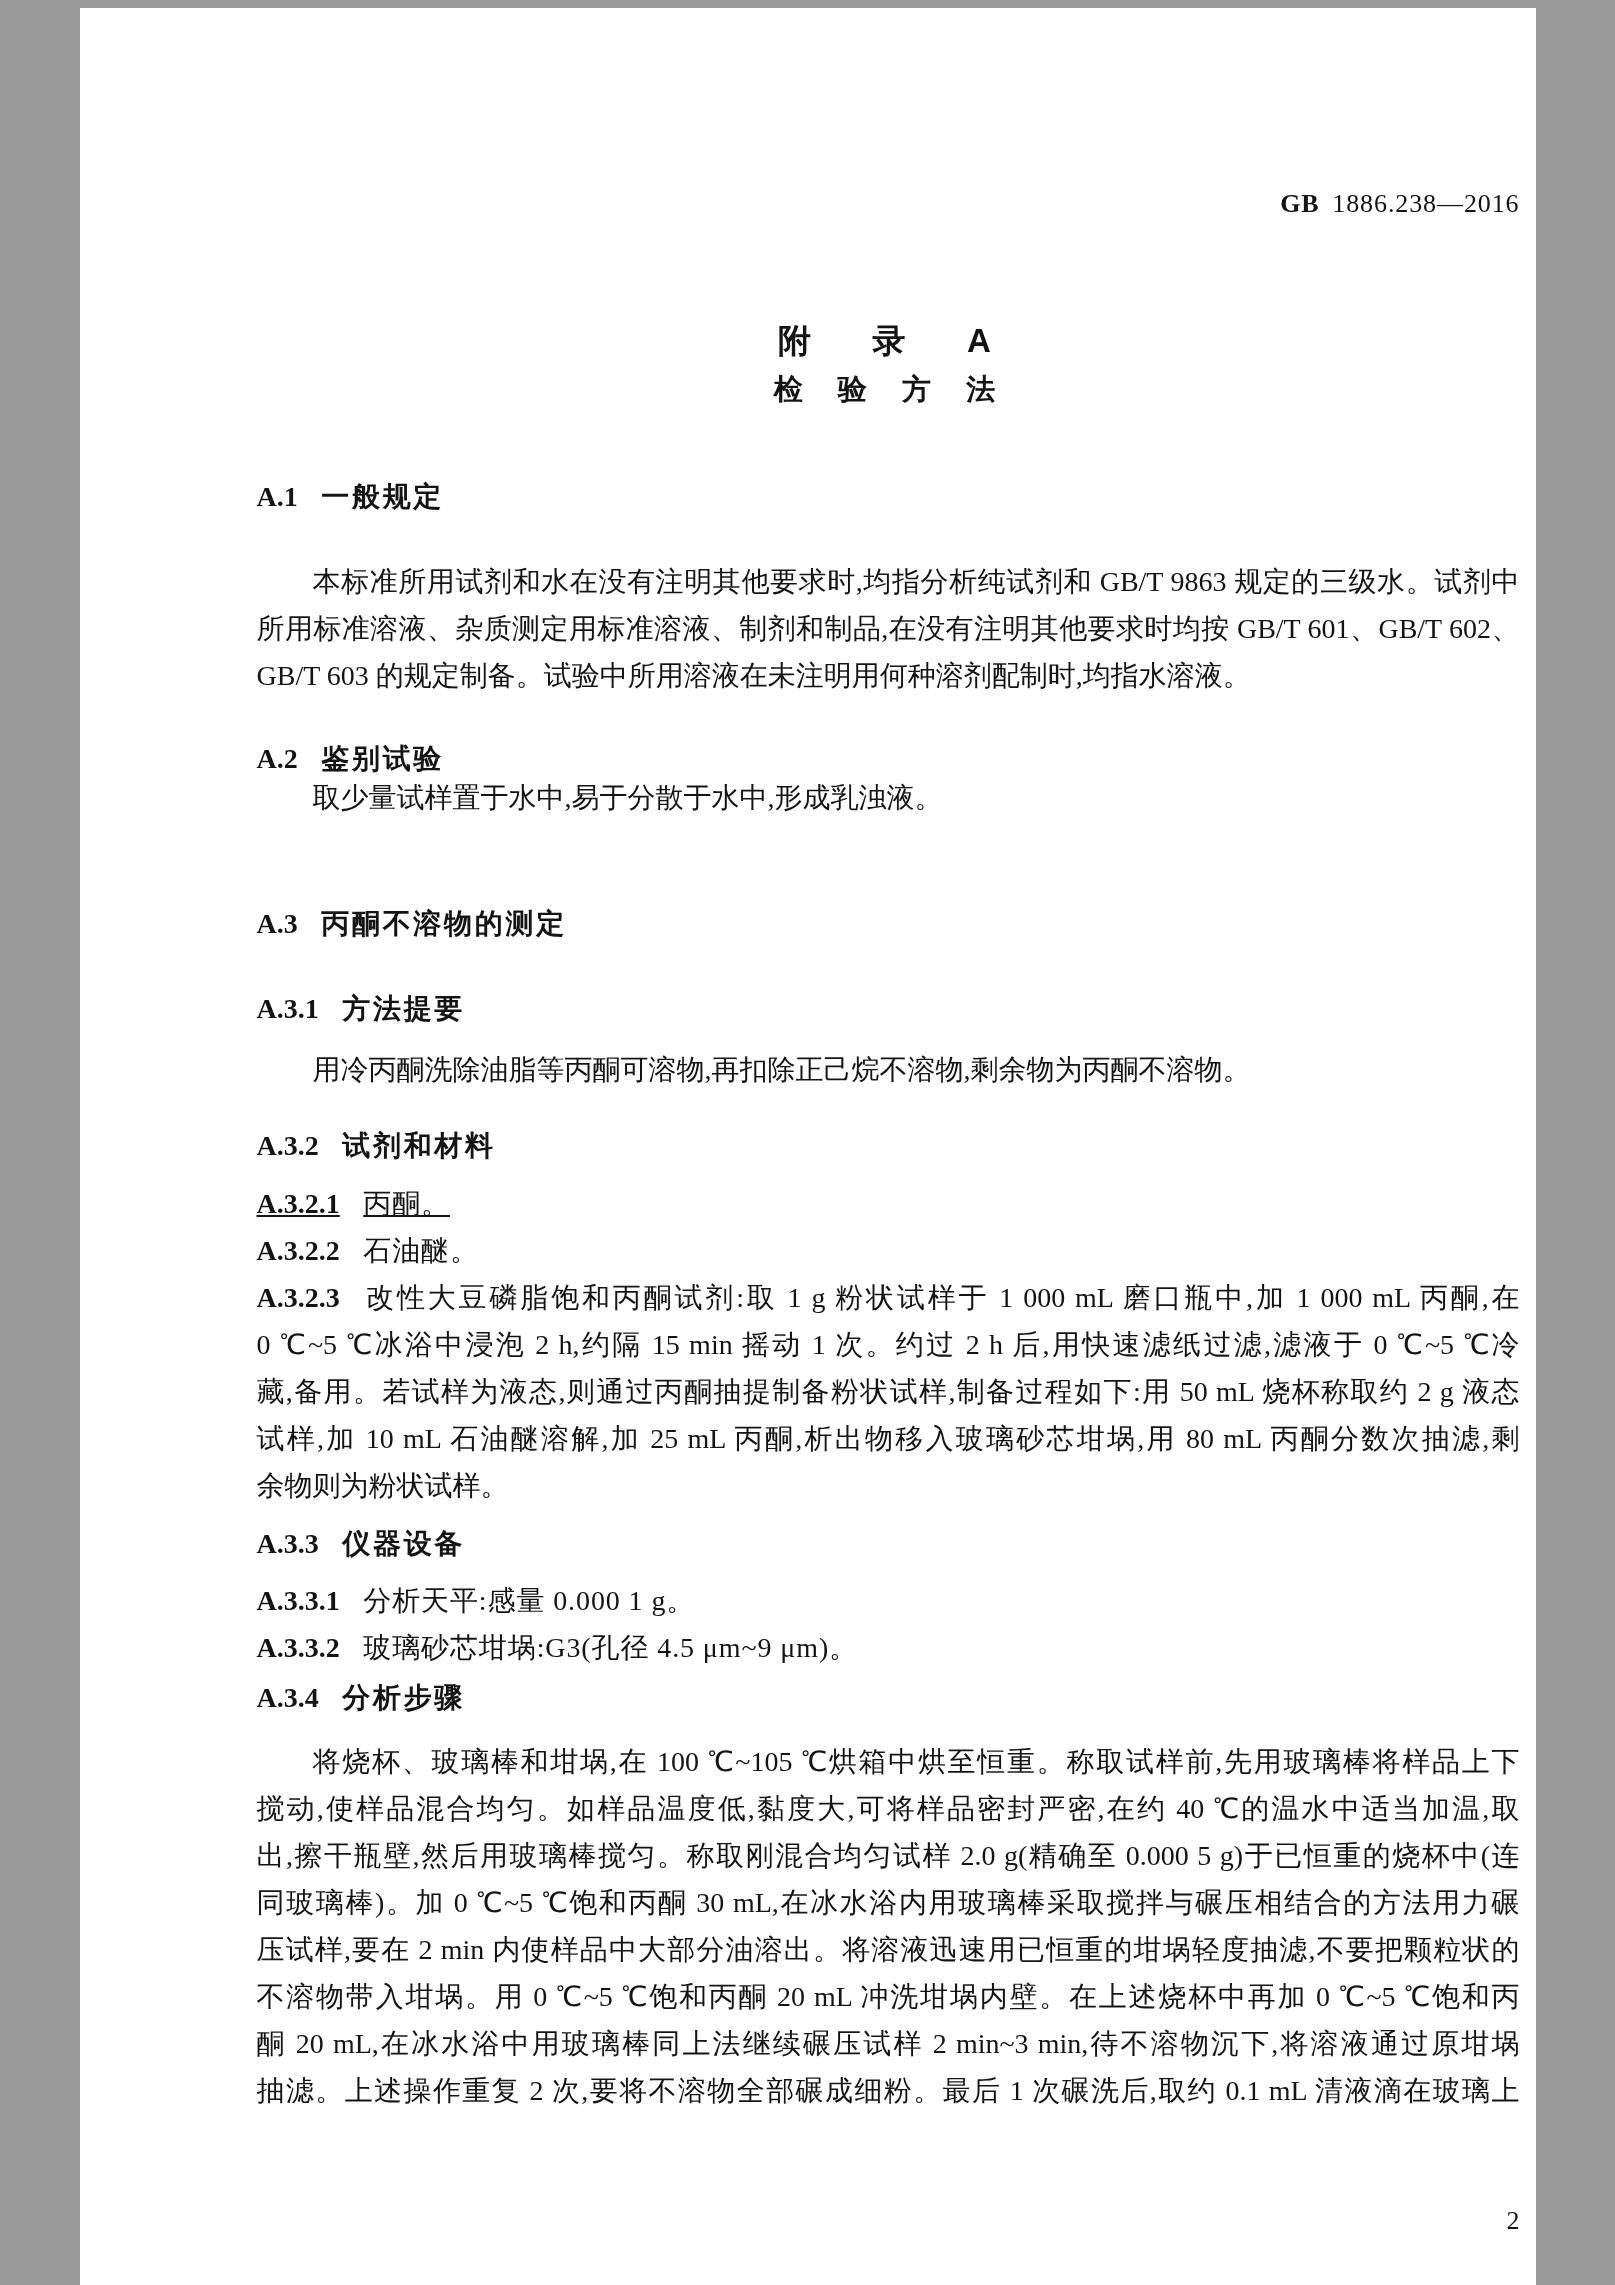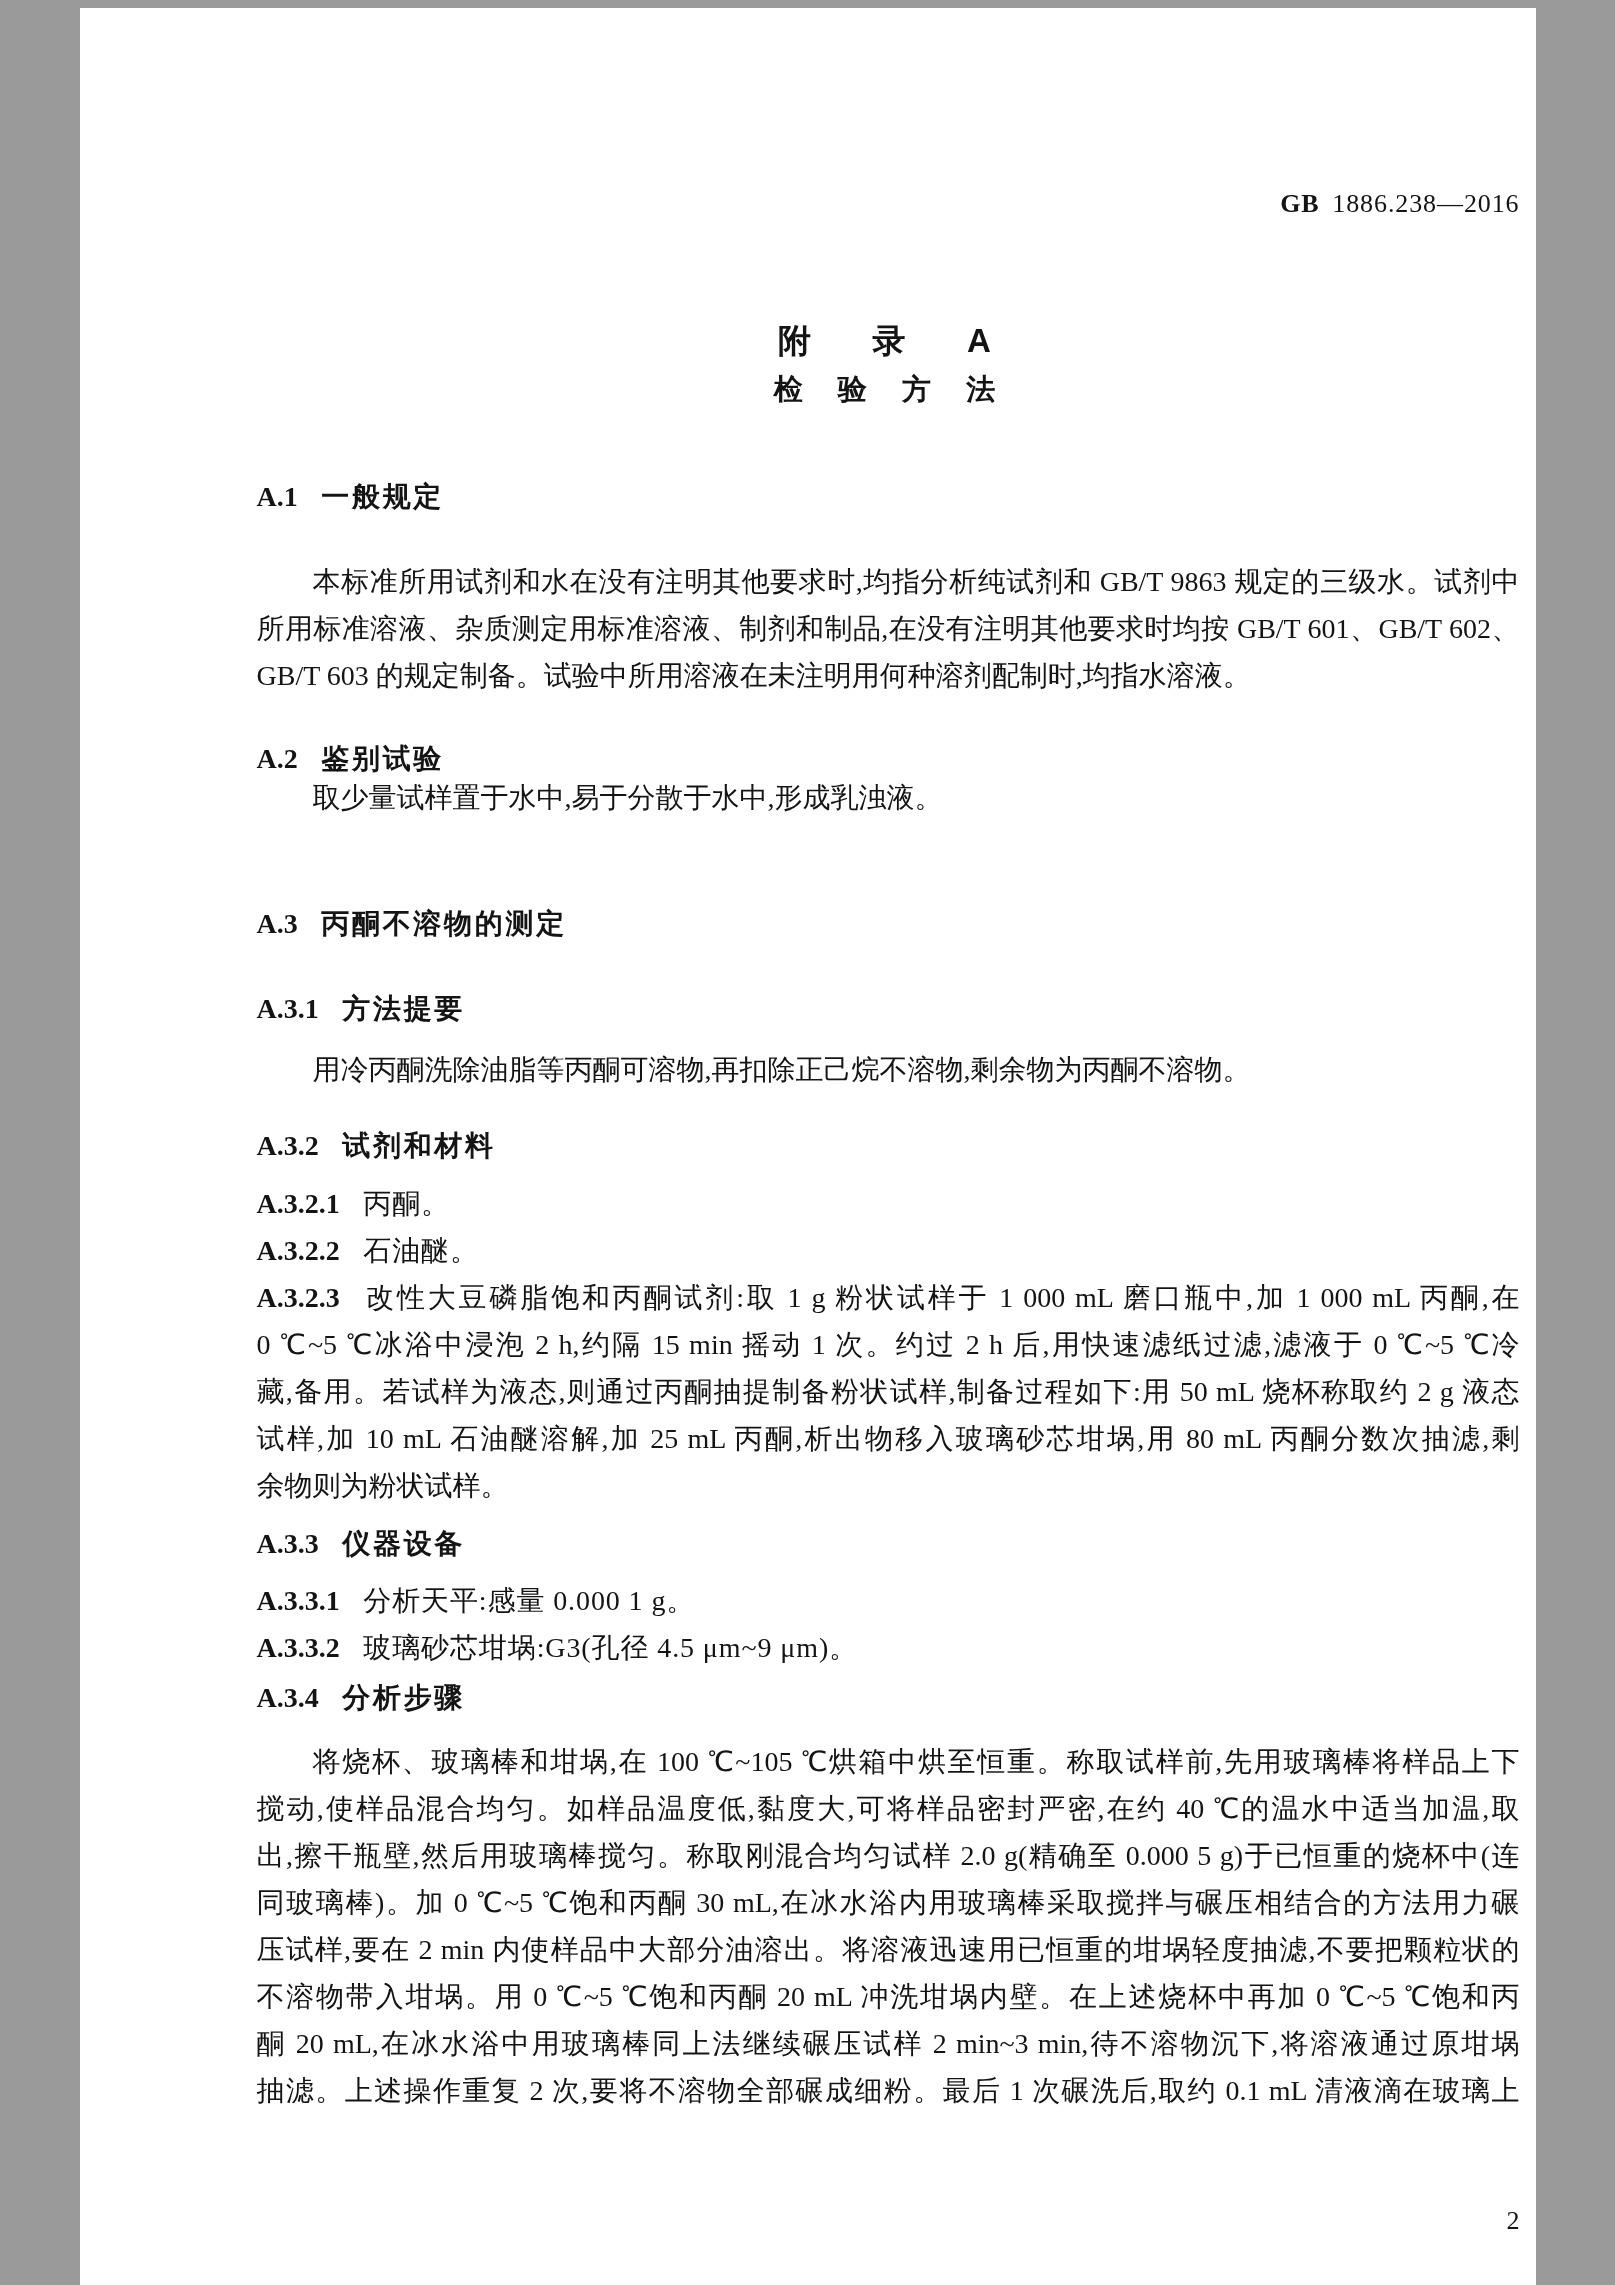--- a/index.html
+++ b/index.html
@@ -89,21 +89,21 @@
     <span class="hnum">A.3.1</span><span class="htitle">方法提要</span>
   </div>
   <div class="block para" style="top:1038px;">
     <div class="line indent">用冷丙酮洗除油脂等丙酮可溶物,再扣除正己烷不溶物,剩余物为丙酮不溶物。</div>
   </div>
 
   <div class="block heading" style="top:1118px;">
     <span class="hnum">A.3.2</span><span class="htitle">试剂和材料</span>
   </div>
 
-  <div class="block item" style="top:1172px;">
+  <div class="block item" style="top:1172px;text-decoration:underline;">
     <span class="hnum">A.3.2.1</span><span class="itext">丙酮。</span>
   </div>
   <div class="block item" style="top:1219px;">
     <span class="hnum">A.3.2.2</span><span class="itext">石油醚。</span>
   </div>
 
   <div class="block para" style="top:1266px;">
     <div class="line jl"><span class="hnum">A.3.2.3</span><span>改性大豆磷脂饱和丙酮试剂:取 1 g 粉状试样于 1 000 mL 磨口瓶中,加 1 000 mL 丙酮,在</span></div>
     <div class="line jl">0 ℃~5 ℃冰浴中浸泡 2 h,约隔 15 min 摇动 1 次。约过 2 h 后,用快速滤纸过滤,滤液于 0 ℃~5 ℃冷</div>
     <div class="line jl">藏,备用。若试样为液态,则通过丙酮抽提制备粉状试样,制备过程如下:用 50 mL 烧杯称取约 2 g 液态</div>

